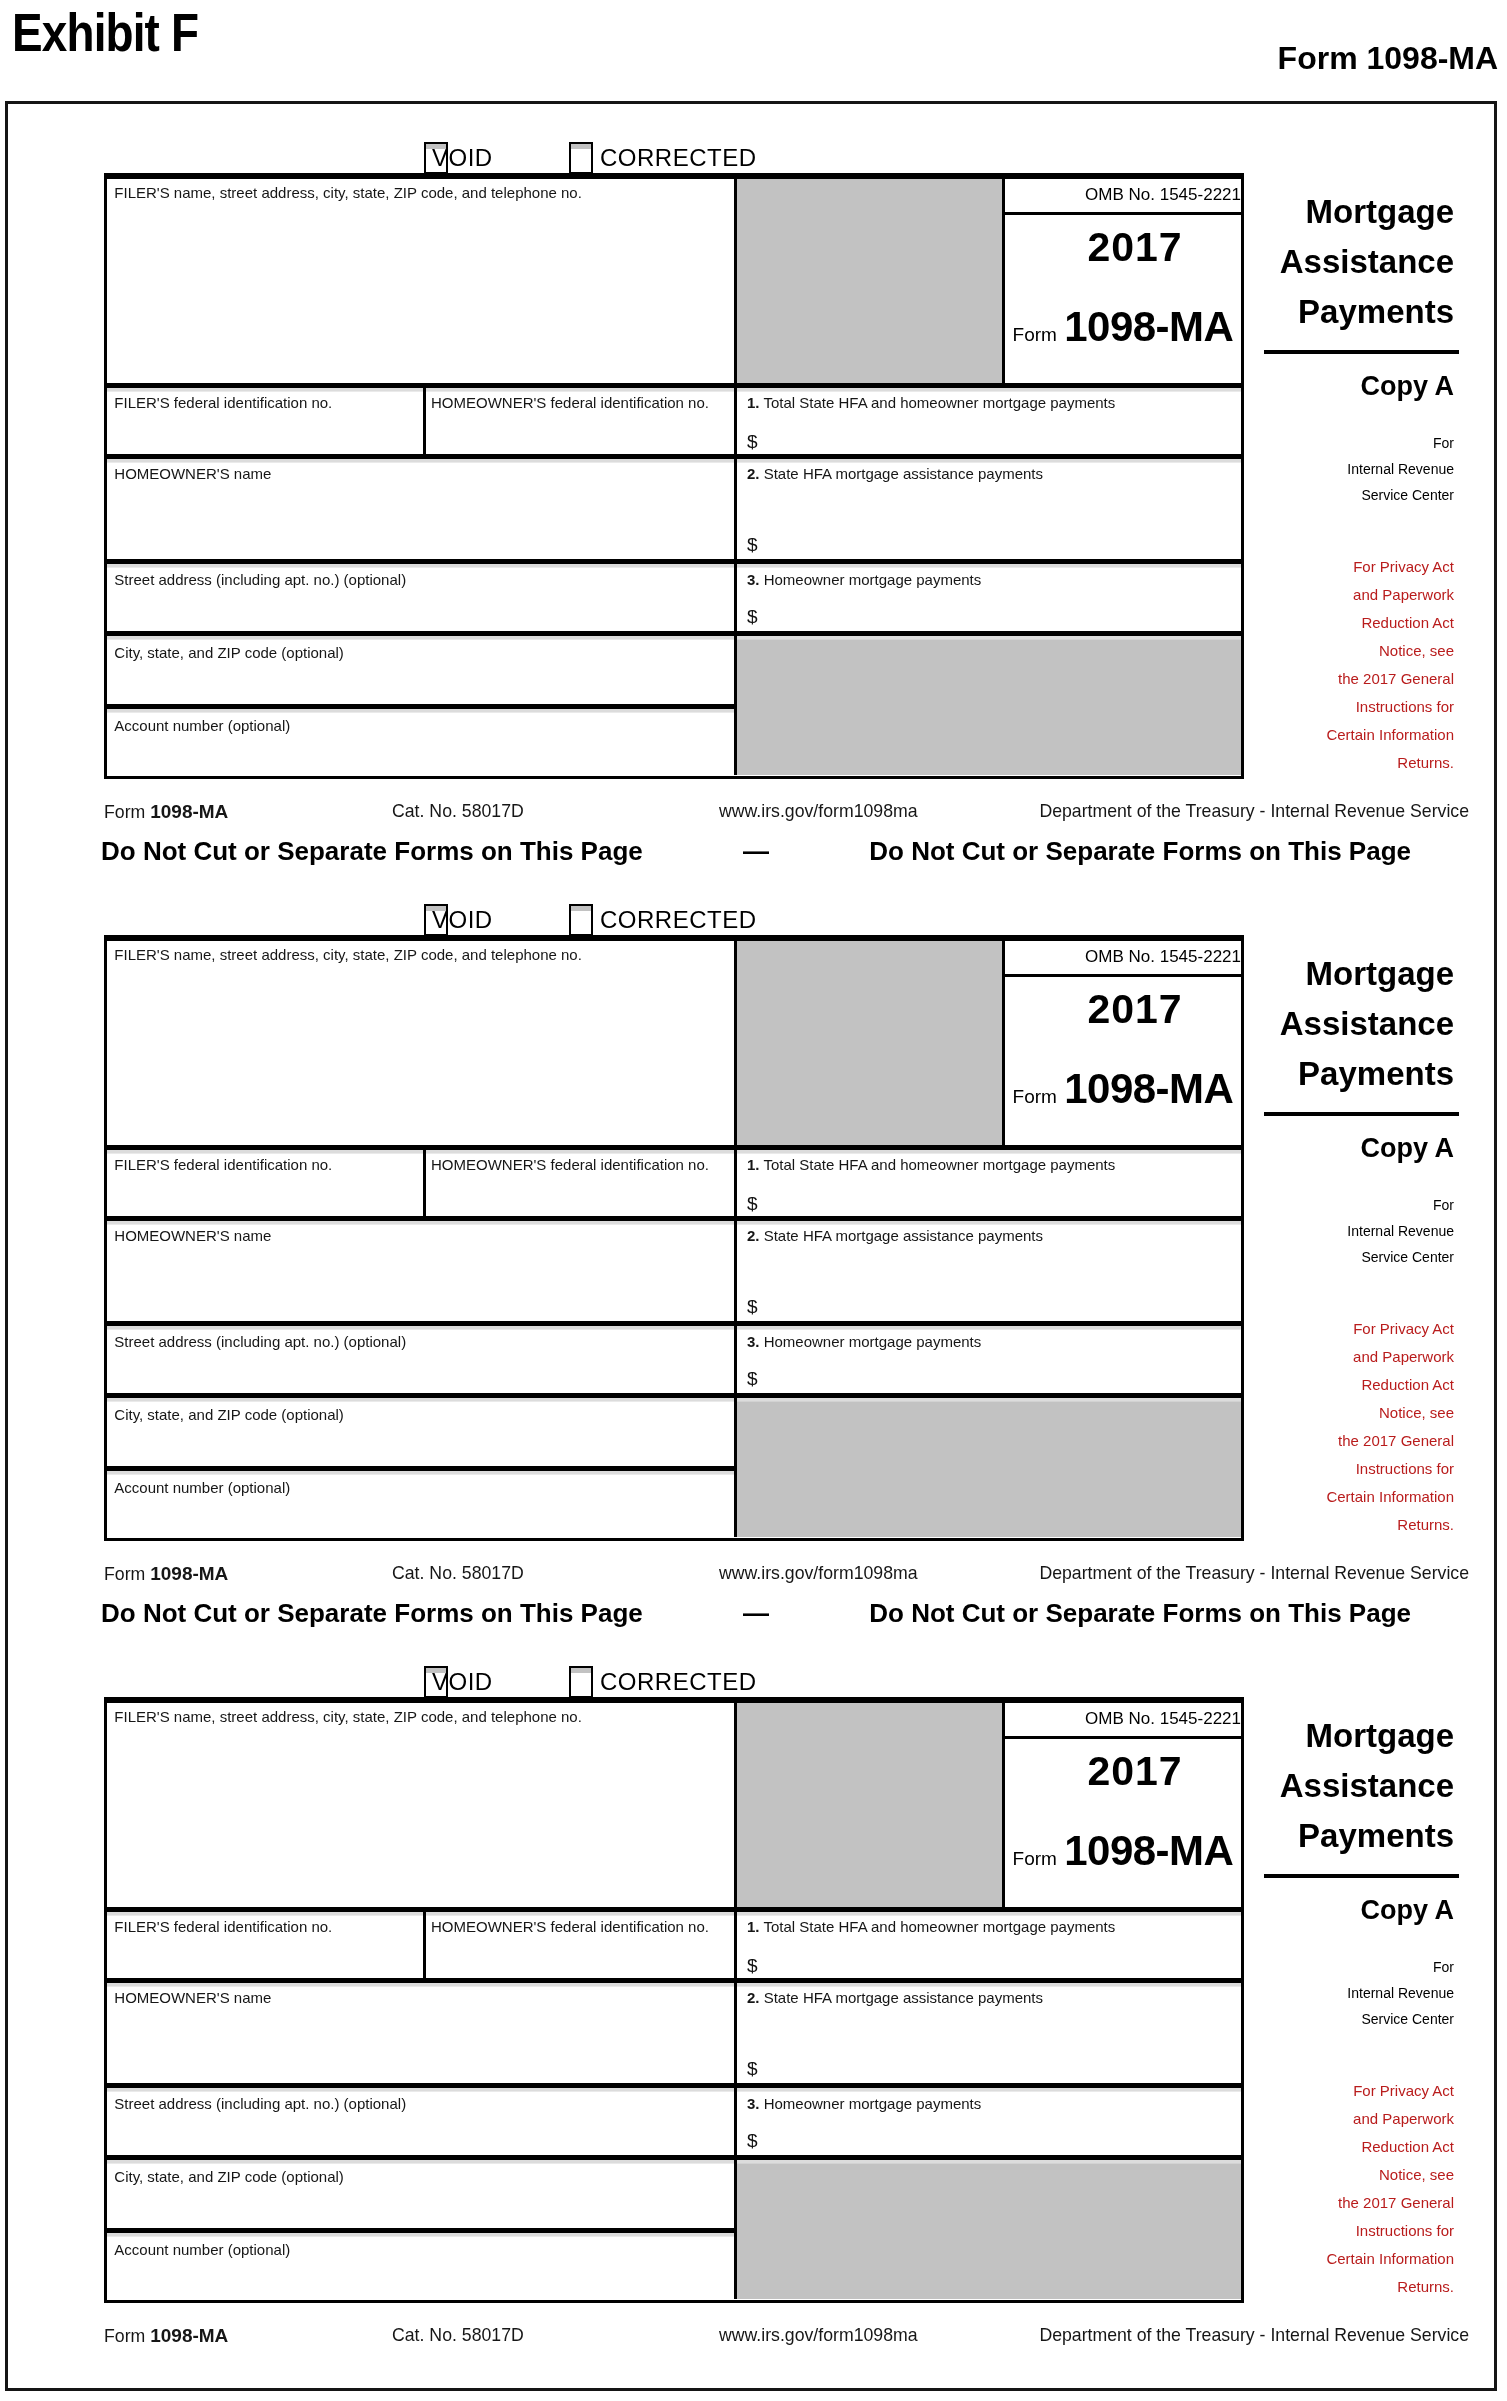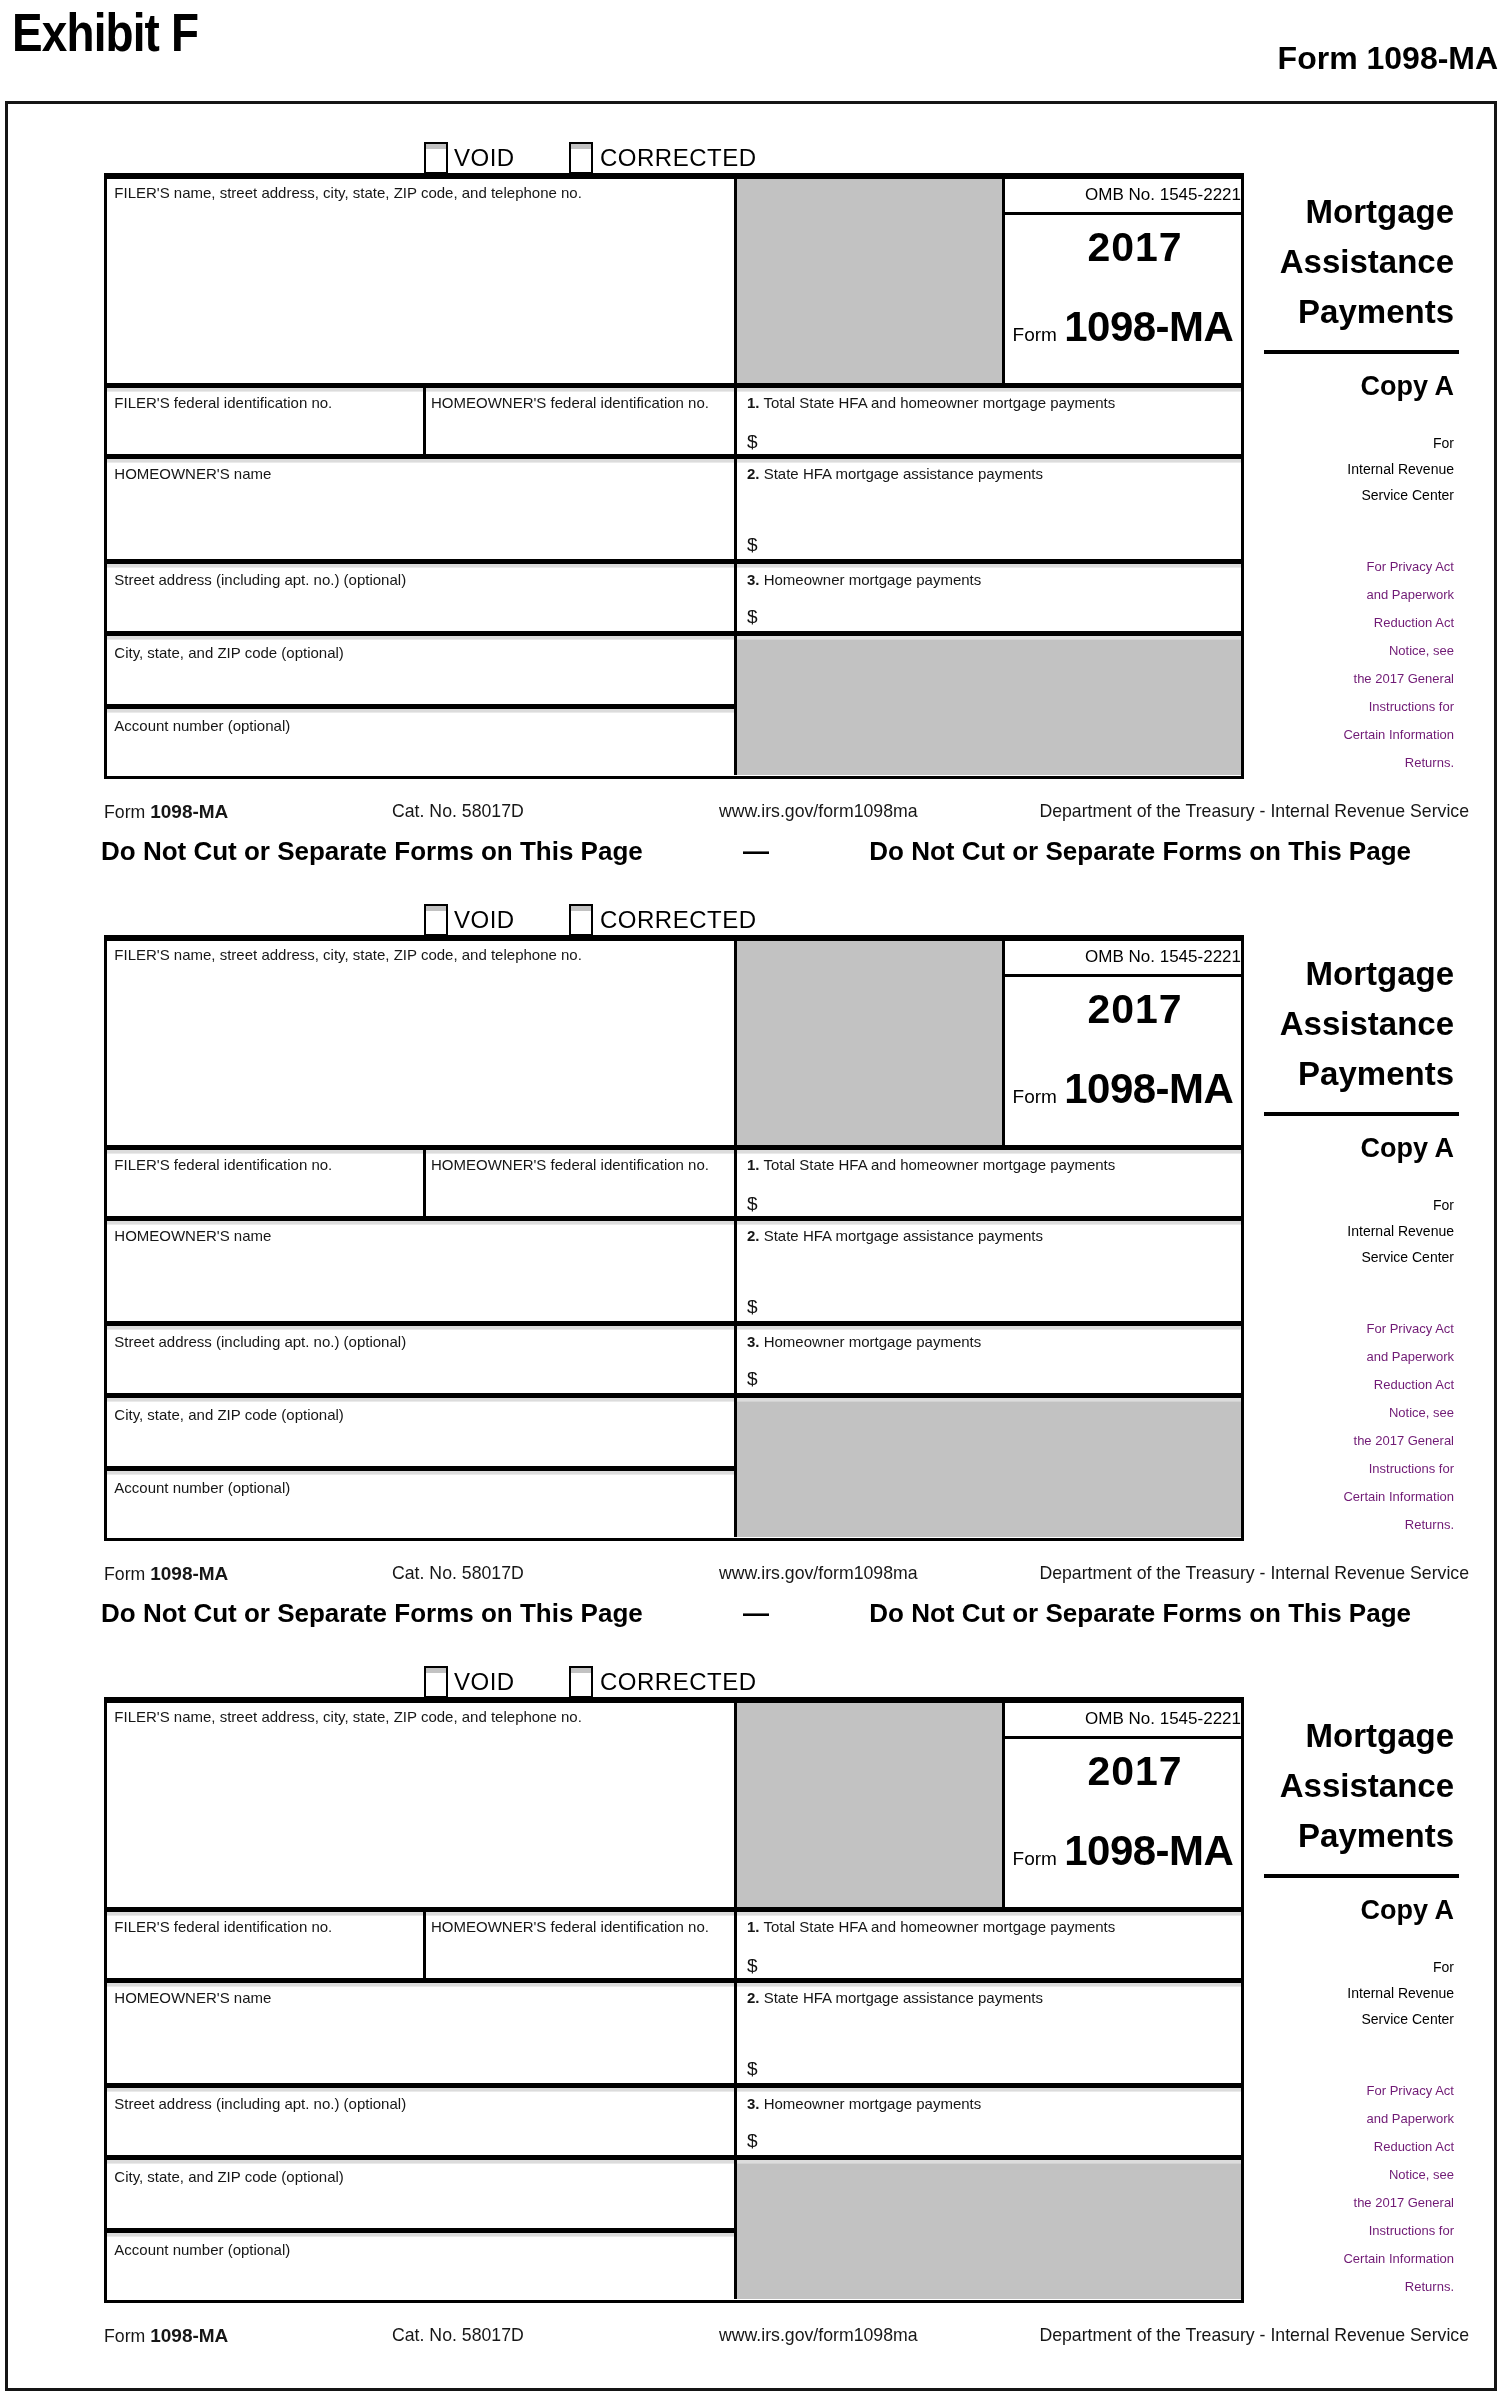--- a/index.html
+++ b/index.html
@@ -10,21 +10,21 @@
   .header-form-title{position:absolute;right:8.9px;top:40px;font-size:32px;font-weight:bold;white-space:nowrap;}
   .outer-border{position:absolute;left:5.2px;top:101px;width:1486px;height:2284px;border:3.6px solid #151515;}
 
   .form-block{position:absolute;left:0;width:1507px;height:762px;}
 
   
   .cb{position:absolute;top:0;width:20px;height:28px;border:2.6px solid #000;
       background:linear-gradient(180deg,#c2c2c2 0 4.7px,#fff 4.7px);}
   .cb-void{left:424px;} .cb-corrected{left:569px;}
   .cb-label{position:absolute;top:2.1px;font-size:24px;letter-spacing:0.5px;white-space:nowrap;}
-  .lbl-void{left:454px;} .lbl-corrected{left:600px;}
+  .lbl-void{left:432px;} .lbl-corrected{left:600px;}
 
   
   .tbl{position:absolute;left:104px;top:31px;width:1140px;height:606px;box-sizing:border-box;
        border:3.1px solid #000;border-top:6.8px solid #000;background:#fff;}
   .tbl *{box-sizing:border-box;}
   .hline,.vline,.grayfill,.cell-label,.omb-part{position:absolute;}
   .hline{background:#000;height:4.7px;box-shadow:0 3.6px 0 #dcdcdc;}
   .vline{background:#000;width:3.1px;}
   .grayfill{background:#c2c2c2;}
   .cell-label{font-size:15px;color:#161616;white-space:nowrap;}
@@ -35,21 +35,21 @@
   .form-line{display:flex;align-items:baseline;justify-content:center;gap:7.3px;}
   .form-word{font-size:19px;}
   .form-number{font-size:42px;font-weight:bold;letter-spacing:-0.5px;}
 
   
   .mcol{position:absolute;left:1251px;width:203px;text-align:right;}
   .mtitle{top:45px;font-size:33px;font-weight:bold;line-height:50px;}
   .mrule{position:absolute;left:1264px;top:208px;width:195px;height:4.2px;background:#000;}
   .copy-a{top:229px;font-size:27px;font-weight:bold;}
   .recipient{top:288px;font-size:14px;font-weight:normal;line-height:26px;}
-  .privacy{top:411px;font-size:13px;line-height:28px;color:#701a75;}
+  .privacy{top:411px;font-size:15px;line-height:28px;color:#b91c1c;}
 
   
   .f-item{position:absolute;font-size:17.7px;white-space:nowrap;color:#161616;}
   .f-form{left:104px;} .f-cat{left:392px;} .f-url{left:719px;} .f-dept{right:38px;}
   .f-formnum{font-size:19px;font-weight:bold;}
 
   
   .separator{position:absolute;top:694px;left:101px;width:1310px;display:flex;
              justify-content:space-between;align-items:baseline;font-size:26px;font-weight:bold;white-space:nowrap;}
 </style>

